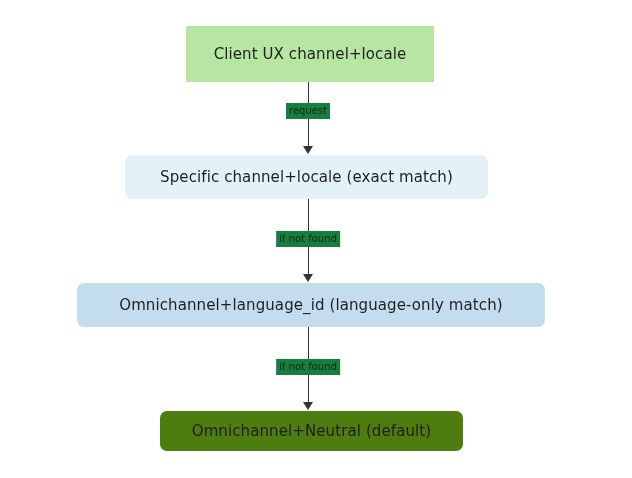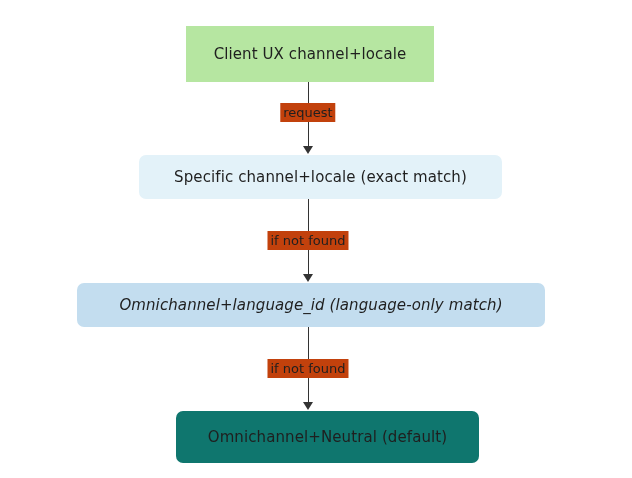--- a/index.html
+++ b/index.html
@@ -48,23 +48,23 @@
   .edge-head {
     position: absolute;
     width: 0;
     height: 0;
     border-left: 5.2px solid transparent;
     border-right: 5.2px solid transparent;
     border-top: 8.5px solid #333333;
   }
   .edge-label {
     position: absolute;
-    background: #c2410c;
+    background: #15803d;
     color: #1f1f1f;
-    font-size: 13px;
+    font-size: 10px;
     line-height: 1.18;
     padding: 2px 3px;
     white-space: nowrap;
     transform: translateX(-50%);
   }
 </style>
 </head>
 <body>
 
 <div id="flow-canvas">
@@ -78,25 +78,25 @@
   <div class="edge-label" style="left:308px; top:231px;">if not found</div>
 
   <div class="edge-line" style="left:307.5px; top:327px; height:76px;"></div>
   <div class="edge-head" style="left:303px; top:402px;"></div>
   <div class="edge-label" style="left:308px; top:359px;">if not found</div>
 
   <div class="node node-start" style="left:186px; top:26px; width:248px; height:56px; background:#b6e6a1; border-color:#b585e0;">
     <span class="node-label">Client UX channel+locale</span>
   </div>
 
-  <div class="node node-step" style="left:139px; top:155px; width:363px; height:44px; background:#e3f2f9; border-color:#b585e0;">
+  <div class="node node-step" style="left:125px; top:155px; width:363px; height:44px; background:#e3f2f9; border-color:#b585e0;">
     <span class="node-label">Specific channel+locale (exact match)</span>
   </div>
 
-  <div class="node node-step" style="left:77px; top:283px; width:468px; height:44px; background:#c3ddef; border-color:#b585e0;font-style:italic;">
+  <div class="node node-step" style="left:77px; top:283px; width:468px; height:44px; background:#c3ddef; border-color:#b585e0;">
     <span class="node-label">Omnichannel+language_id (language-only match)</span>
   </div>
 
-  <div class="node node-step" style="left:160px; top:411px; width:303px; height:52px; background:#0f766e; border-color:#b585e0;margin-left:16px;">
+  <div class="node node-step" style="left:160px; top:411px; width:303px; height:40px; background:#4d7c0f; border-color:#b585e0;">
     <span class="node-label">Omnichannel+Neutral (default)</span>
   </div>
 
 </div>
 
 </body></html>

